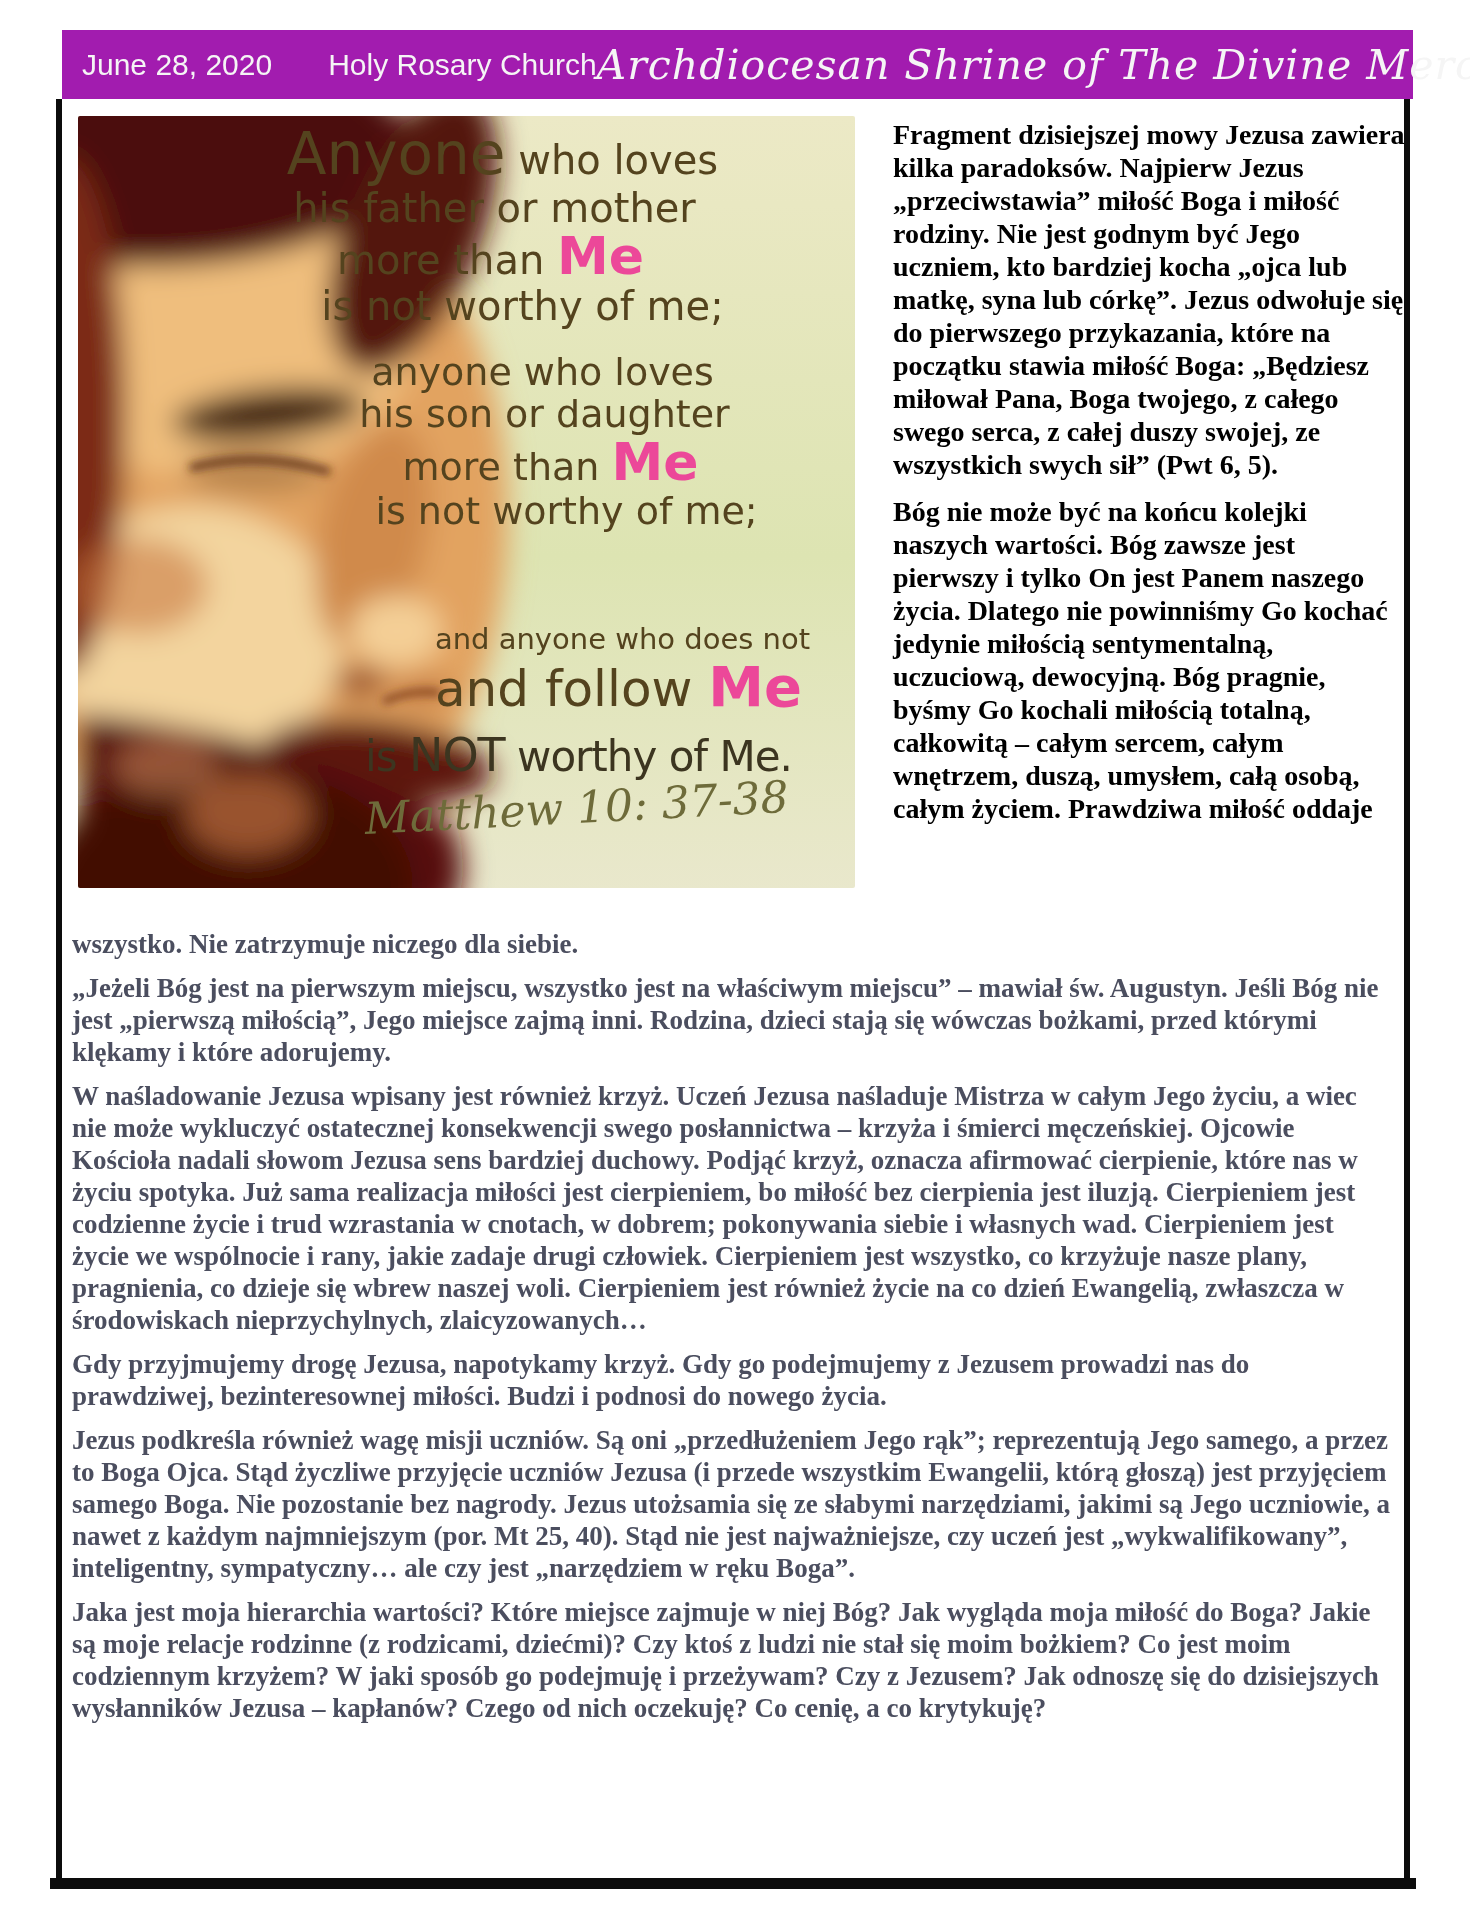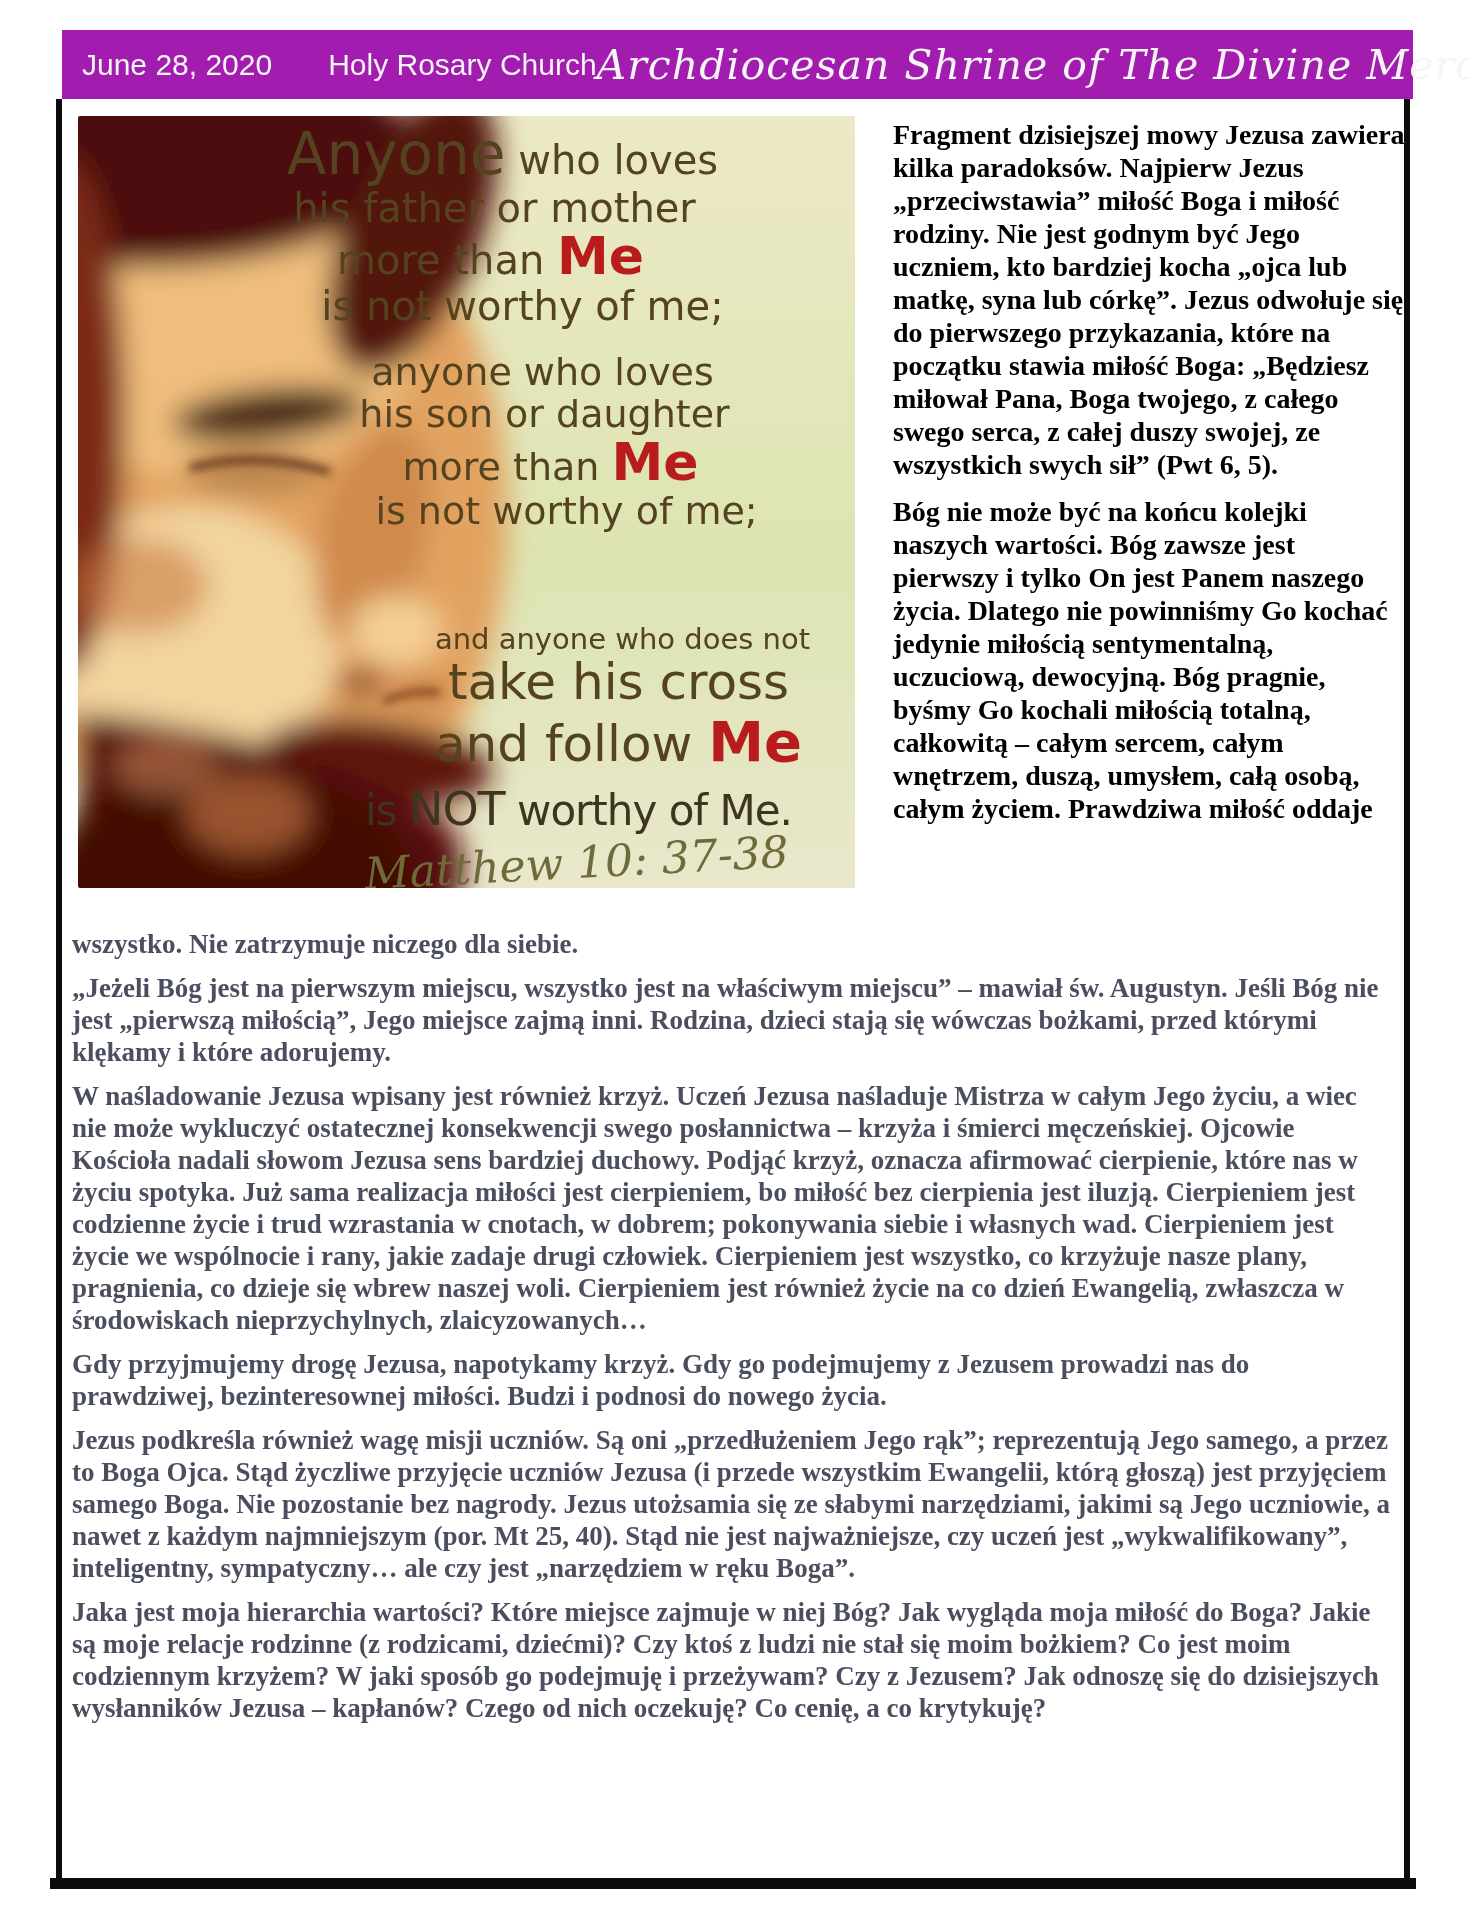--- a/index.html
+++ b/index.html
@@ -29,21 +29,21 @@
   .scripture{
     position:absolute;left:78px;top:116px;width:777px;height:772px;
     overflow:hidden;border-radius:2px;
   }
   .scripture svg{position:absolute;left:0;top:0;}
   .quote-stack{
     position:absolute;left:160px;right:8px;top:0;display:flex;flex-direction:column;
     text-align:center;font-family:"DejaVu Sans",sans-serif;color:#54431e;line-height:1.05;
   }
   .q{white-space:nowrap;}
-  .q .me{color:#b91c1c;font-size:52px;font-weight:bold;}
+  .q .me{color:#ec4899;font-size:52px;font-weight:bold;}
   .q1{font-size:40px;margin-top:8px;transform:translateX(-40px);}
   .q1 .lead{font-size:58px;}
   .q2{font-size:40px;margin-top:2px;transform:translateX(-48px);}
   .q3{font-size:40px;margin-top:0px;transform:translateX(-52px);}
   .q4{font-size:40px;margin-top:2px;transform:translateX(-20px);}
   .q5{font-size:38px;margin-top:26px;transform:translateX(0px);}
   .q6{font-size:38px;margin-top:2px;transform:translateX(2px);}
   .q7{font-size:38px;margin-top:0px;transform:translateX(8px);}
   .q8{font-size:38px;margin-top:2px;transform:translateX(24px);}
   .q9{font-size:29px;margin-top:92px;transform:translateX(80px);}
@@ -136,21 +136,20 @@
   <div class="quote-stack">
     <div class="q q1"><span class="lead">Anyone</span><span> who loves</span></div>
     <div class="q q2">his father or mother</div>
     <div class="q q3"><span>more than </span><span class="me">Me</span></div>
     <div class="q q4">is not worthy of me;</div>
     <div class="q q5">anyone who loves</div>
     <div class="q q6">his son or daughter</div>
     <div class="q q7"><span>more than </span><span class="me">Me</span></div>
     <div class="q q8">is not worthy of me;</div>
     <div class="q q9">and anyone who does not</div>
-    <div class="q q10">take his cross</div>
     <div class="q q11"><span>and follow </span><span class="me">Me</span></div>
     <div class="q q12"><span>is </span><span class="not">NOT</span><span> worthy of Me.</span></div>
     <div class="q qcite">Matthew 10: 37-38</div>
   </div>
 </div>
 
 <div class="right-col">
     <p>Fragment dzisiejszej mowy Jezusa zawiera kilka paradoksów. Najpierw Jezus „przeciwstawia” miłość Boga i miłość rodziny. Nie jest godnym być Jego uczniem, kto bardziej kocha „ojca lub matkę, syna lub córkę”. Jezus odwołuje się do pierwszego przykazania, które na początku stawia miłość Boga: „Będziesz miłował Pana, Boga twojego, z całego swego serca, z całej duszy swojej, ze wszystkich swych sił” (Pwt 6, 5).</p>
     <p>Bóg nie może być na końcu kolejki naszych wartości. Bóg zawsze jest pierwszy i tylko On jest Panem naszego życia. Dlatego nie powinniśmy Go kochać jedynie miłością sentymentalną, uczuciową, dewocyjną. Bóg pragnie, byśmy Go kochali miłością totalną, całkowitą – całym sercem, całym wnętrzem, duszą, umysłem, całą osobą, całym życiem. Prawdziwa miłość oddaje</p>
   </div>

